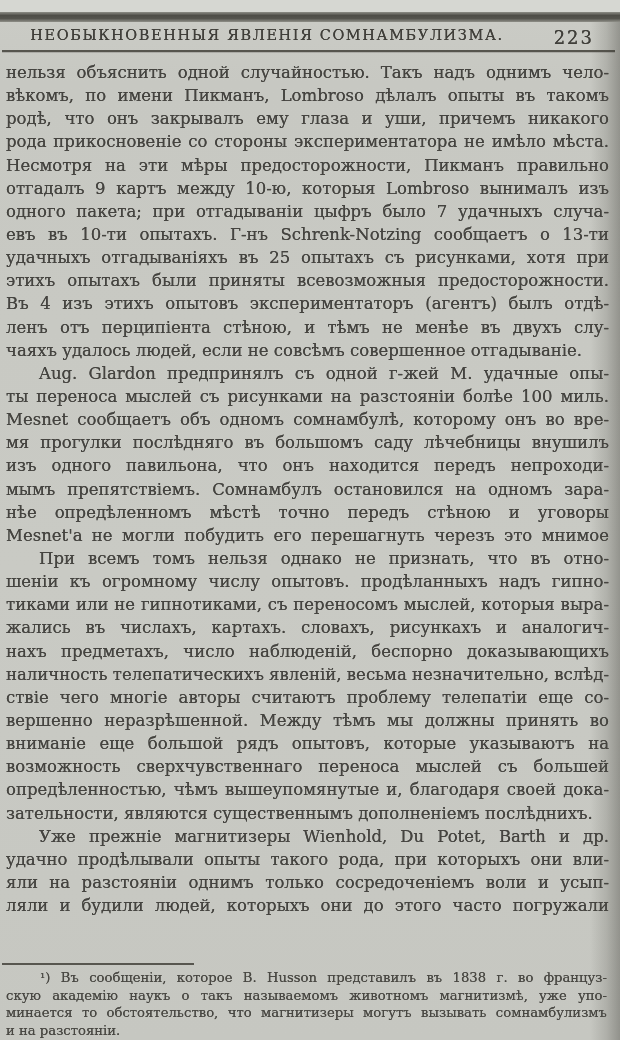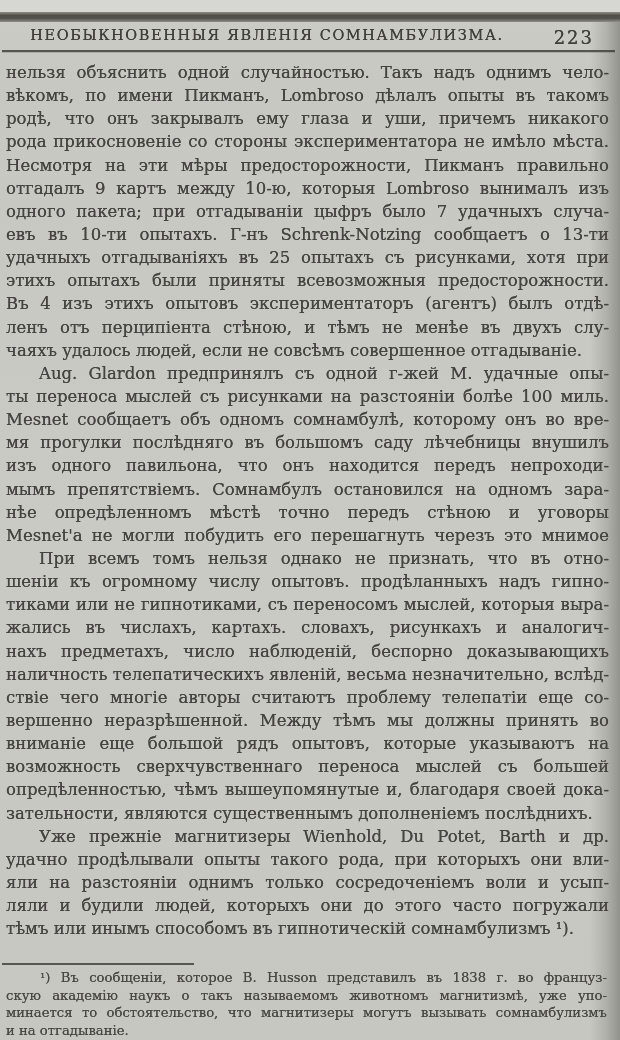--- a/index.html
+++ b/index.html
@@ -131,26 +131,25 @@
         <div class="line">вниманіе еще большой рядъ опытовъ, которые указываютъ на</div>
         <div class="line">возможность сверхчувственнаго переноса мыслей съ большей</div>
         <div class="line">опредѣленностью, чѣмъ вышеупомянутые и, благодаря своей дока-</div>
         <div class="line last">зательности, являются существеннымъ дополненіемъ послѣднихъ.</div>
       </div>
       <div class="paragraph">
         <div class="line indent">Уже прежніе магнитизеры Wienhold, Du Potet, Barth и др.</div>
         <div class="line">удачно продѣлывали опыты такого рода, при которыхъ они вли-</div>
         <div class="line">яли на разстояніи однимъ только сосредоченіемъ воли и усып-</div>
         <div class="line">ляли и будили людей, которыхъ они до этого часто погружали</div>
-        <div class="line last">тѣмъ или инымъ способомъ въ гипнотическій сомнамбулизмъ ¹).</div>
       </div>
     </div>
 
   <div class="footnote-rule"></div>
   <div class="footnote">
       <div class="line indent">¹) Въ сообщеніи, которое B. Husson представилъ въ 1838 г. во француз-</div>
       <div class="line">скую академію наукъ о такъ называемомъ животномъ магнитизмѣ, уже упо-</div>
       <div class="line">минается то обстоятельство, что магнитизеры могутъ вызывать сомнамбулизмъ</div>
-      <div class="line last">и на отгадываніе.</div>
+      <div class="line last">и на разстояніи.</div>
     </div>
 
   <div class="right-shadow"></div>
 </div>
 
 </body></html>

